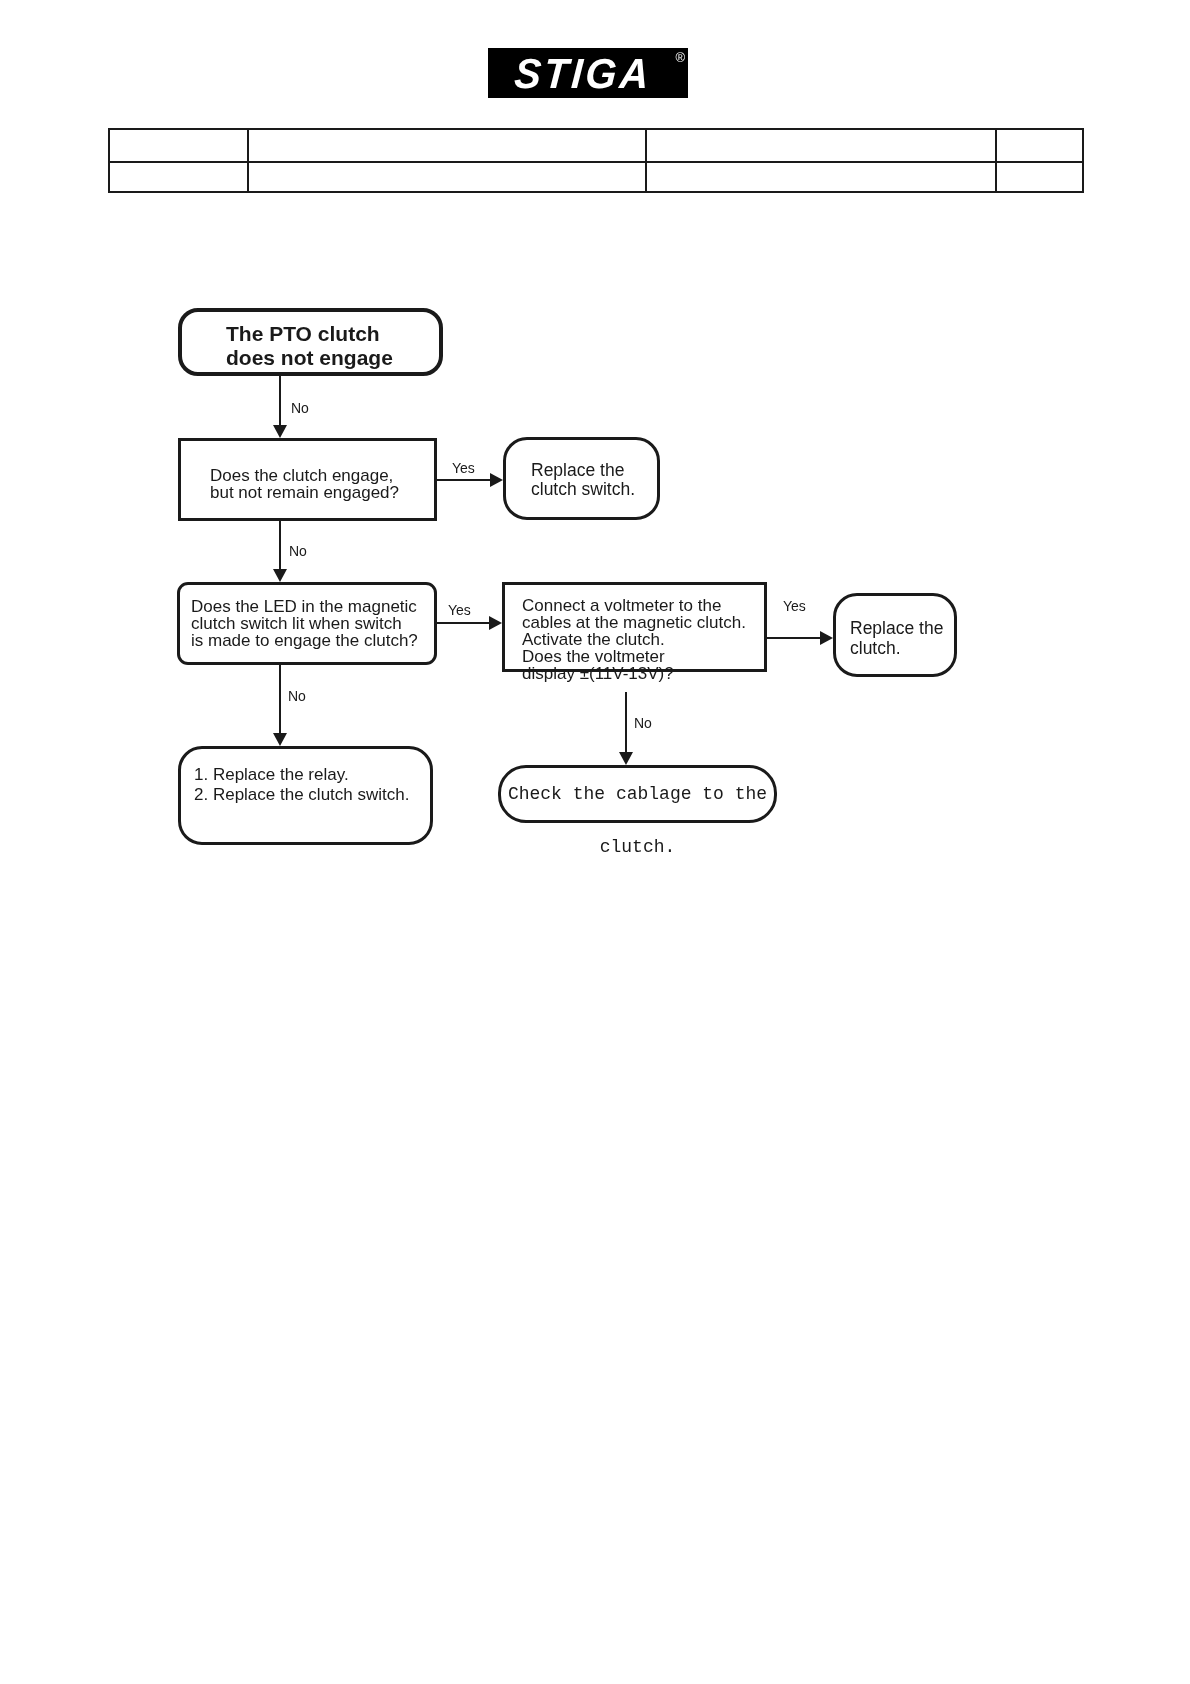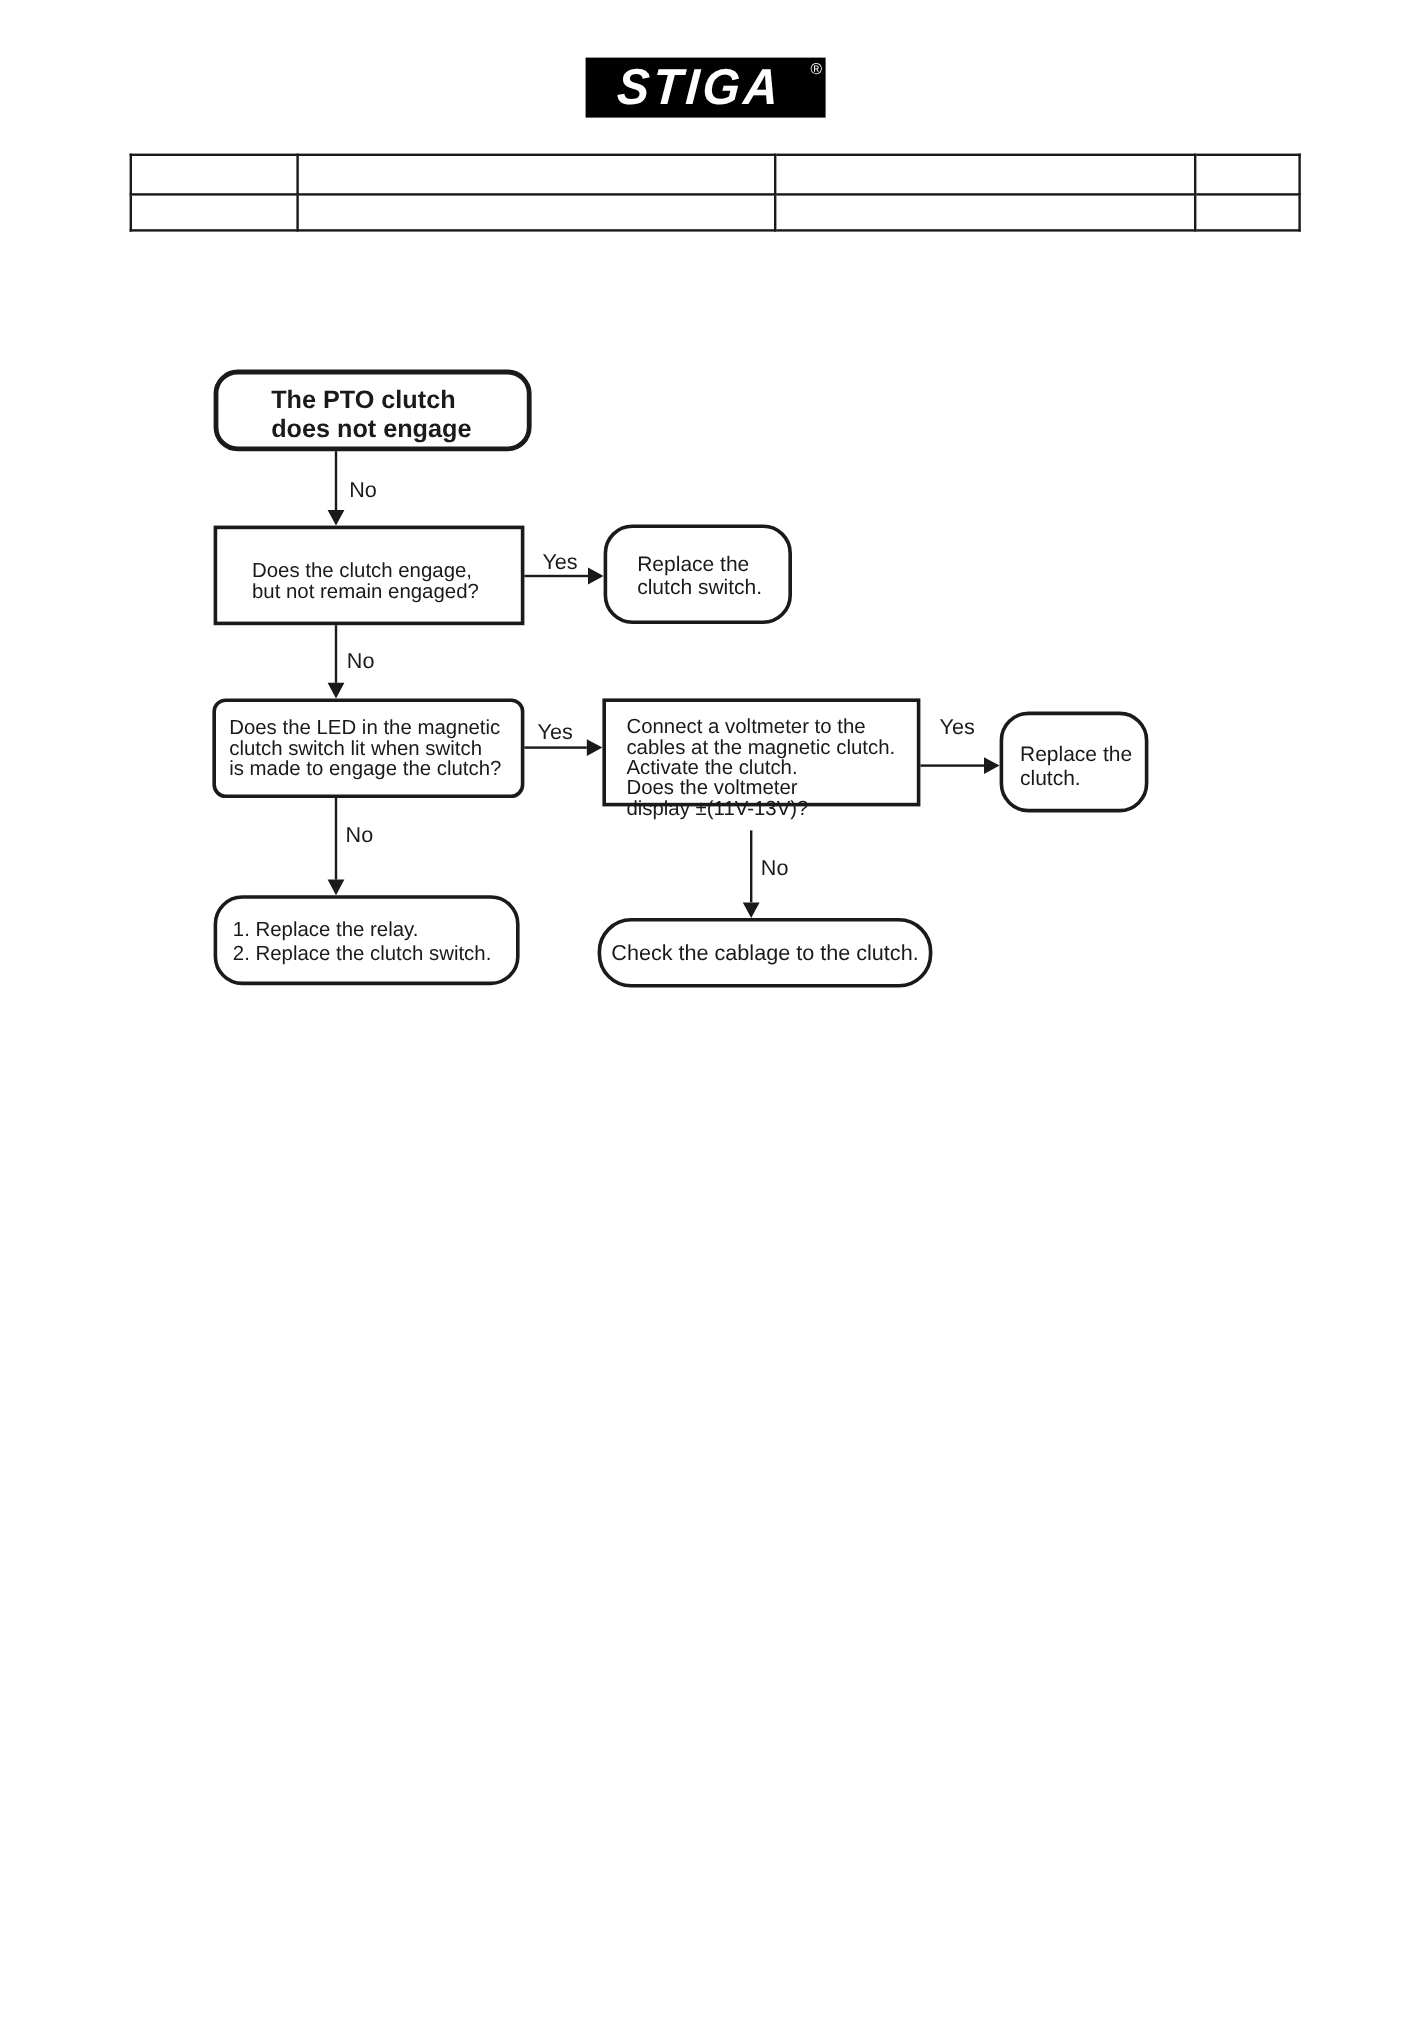--- a/index.html
+++ b/index.html
@@ -49,23 +49,23 @@
     left:178px; top:308px; width:265px; height:68px;
     border-width:4px; border-radius:20px;
     font-weight:bold; font-size:21px; line-height:24px;
     padding:10px 0 0 44px;
   }
   #node-q-engage { left:178px; top:438px; width:259px; height:83px; padding:26px 0 0 29px; }
   #node-a-switch { left:503px; top:437px; width:157px; height:83px; padding:21px 0 0 25px; line-height:19px; font-size:17.5px; }
   #node-q-led    { left:177px; top:582px; width:260px; height:83px; padding:13px 0 0 11px;border-radius:11px; }
   #node-q-volt   { left:502px; top:582px; width:265px; height:90px; padding:12px 0 0 17px; }
   #node-a-clutch { left:833px; top:593px; width:124px; height:84px; padding:22px 0 0 14px; line-height:20px; font-size:17.5px; }
-  #node-a-relay  { left:178px; top:746px; width:255px; height:75px; padding:16px 0 0 13px; line-height:20px; }
+  #node-a-relay  { left:178px; top:746px; width:255px; height:99px; padding:16px 0 0 13px; line-height:20px; }
   #node-a-cable  { left:498px; top:765px; width:279px; height:58px; border-radius:28px;
-                   font-size:18px; text-align:center; padding:0; line-height:53px; }
+                   font-size:18px; text-align:center; padding:0; line-height:53px;font-family:Liberation Mono, monospace; }
 
   
   .vline { position:absolute; width:2px; background:#1a1a1a; }
   .hline { position:absolute; height:2px; background:#1a1a1a; }
   .ah-down {
     position:absolute; width:0; height:0;
     border-left:7px solid transparent; border-right:7px solid transparent;
     border-top:13px solid #1a1a1a;
   }
   .ah-right {
@@ -74,21 +74,21 @@
     border-left:13px solid #1a1a1a;
   }
   #e1l { left:279px; top:376px; height:49px; }  #e1h { left:273px; top:425px; }
   #e2l { left:437px; top:479px; width:53px; }   #e2h { left:490px; top:473px; }
   #e3l { left:279px; top:521px; height:48px; }  #e3h { left:273px; top:569px; }
   #e4l { left:437px; top:622px; width:52px; }   #e4h { left:489px; top:616px; }
   #e5l { left:767px; top:637px; width:53px; }   #e5h { left:820px; top:631px; }
   #e6l { left:279px; top:665px; height:68px; }  #e6h { left:273px; top:733px; }
   #e7l { left:625px; top:692px; height:60px; }  #e7h { left:619px; top:752px; }
 
-  .elabel { position:absolute; font-size:18px; line-height:18px; }
+  .elabel { position:absolute; font-size:14px; line-height:18px; }
   #lbl-no1 { left:291px; top:399px; }
   #lbl-yes1 { left:452px; top:459px; }
   #lbl-no2 { left:289px; top:542px; }
   #lbl-yes2 { left:448px; top:601px; }
   #lbl-yes3 { left:783px; top:597px; }
   #lbl-no3 { left:288px; top:687px; }
   #lbl-no4 { left:634px; top:714px; }
 </style>
 </head>
 <body>

